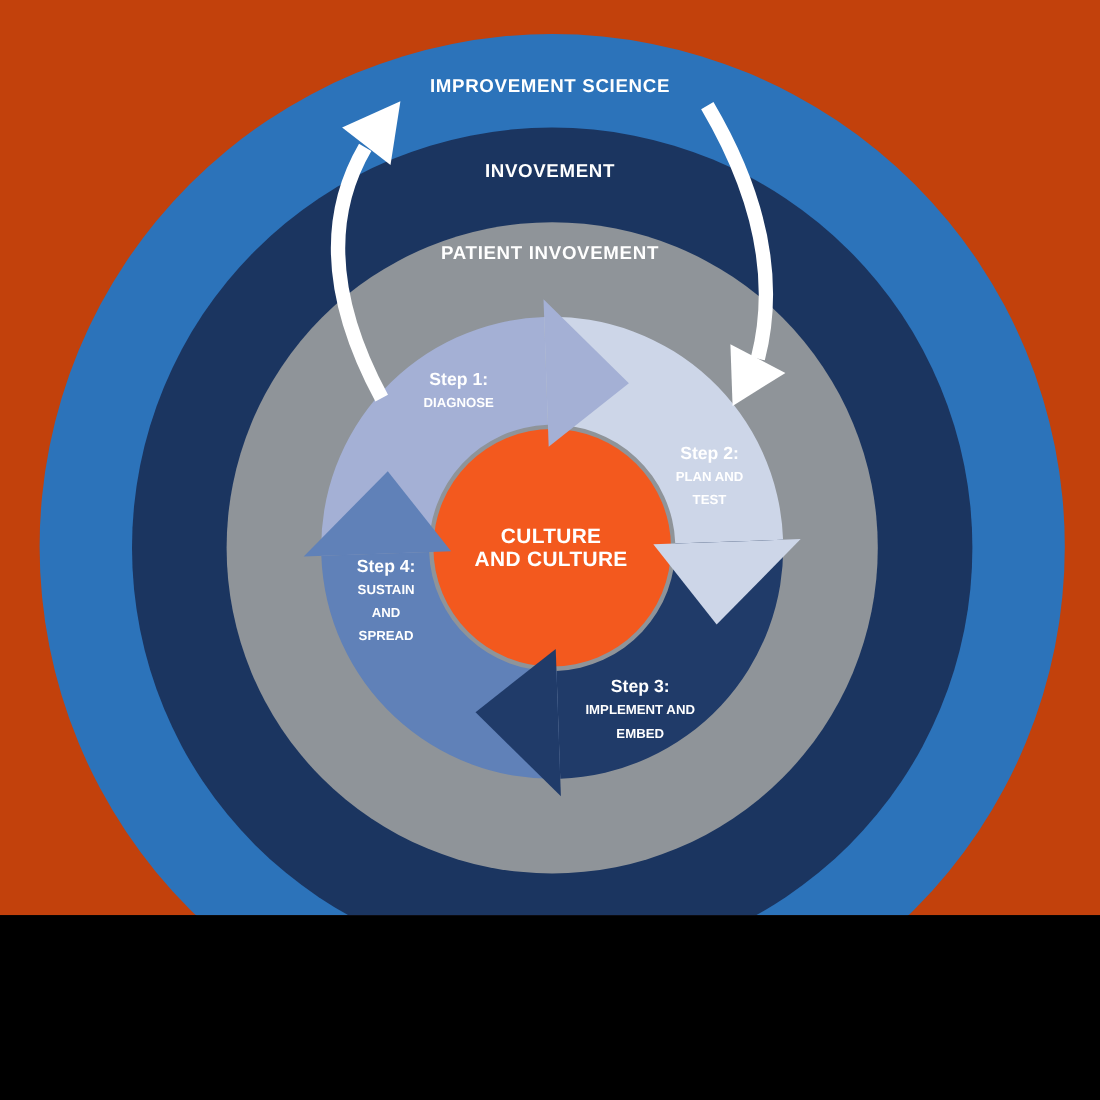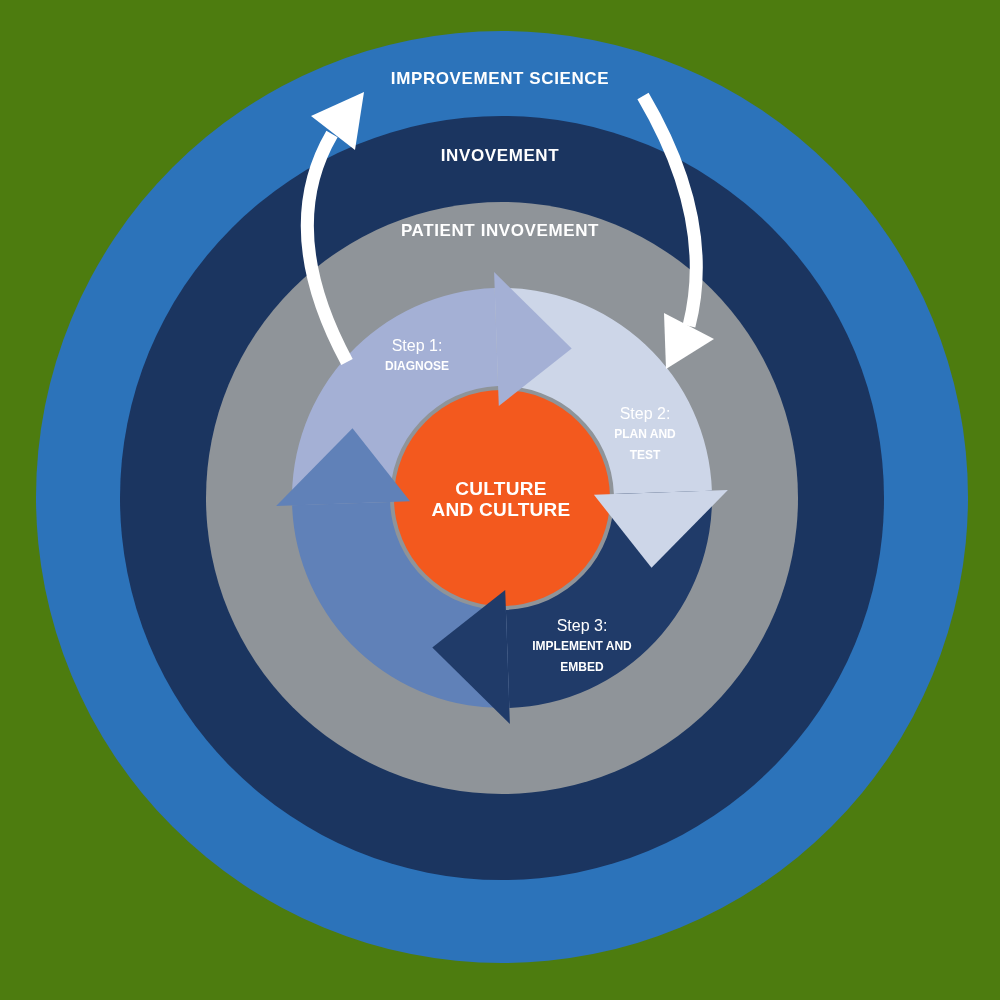--- a/index.html
+++ b/index.html
@@ -1,38 +1,38 @@
 <!DOCTYPE html>
 <html><head>
 <meta charset="utf-8">
 <style>
   html,body{margin:0;padding:0;background:#000;}
   .stage{
     position:relative;
-    width:1000px;height:1000px;
-    background:#4d7c0f;
+    width:1000px;height:832px;
+    background:#c2410c;
     overflow:hidden;
     font-family:"Liberation Sans", sans-serif;
   }
   .stage svg{position:absolute;left:0;top:0;}
   .label{
     position:absolute;
     transform:translate(-50%,-50%);
     text-align:center;
     color:#fff;
     white-space:nowrap;
     line-height:21px;
   }
   .ring-label{
     font-weight:bold;
     font-size:17px;
     letter-spacing:0.6px;
   }
   .step-label{font-size:16px;}
-  .step-prefix{font-weight:normal;}
+  .step-prefix{font-weight:bold;}
   .step-name{font-weight:bold;font-size:12px;}
   .center-label{
     font-weight:bold;
     font-size:19px;
     letter-spacing:0.3px;
     text-align:center;
   }
 </style>
 </head>
 <body>
@@ -81,19 +81,25 @@
     <div class="step-name">PLAN AND</div>
     <div class="step-name">TEST</div>
   </div>
 
   <div class="label step-label" style="left:549px;top:646px;margin-left:33px;">
     <div class="step-prefix">Step 3:</div>
     <div class="step-name">IMPLEMENT AND</div>
     <div class="step-name">EMBED</div>
   </div>
 
+  <div class="label step-label" style="left:351px;top:547px;">
+    <div class="step-prefix">Step 4:</div>
+    <div class="step-name">SUSTAIN</div>
+    <div class="step-name">AND</div>
+    <div class="step-name">SPREAD</div>
+  </div>
 
   <div class="label center-label" style="left:501px;top:499px;">
     <div>CULTURE</div>
     <div>AND CULTURE</div>
   </div>
 
 </div>
 
 </body></html>

